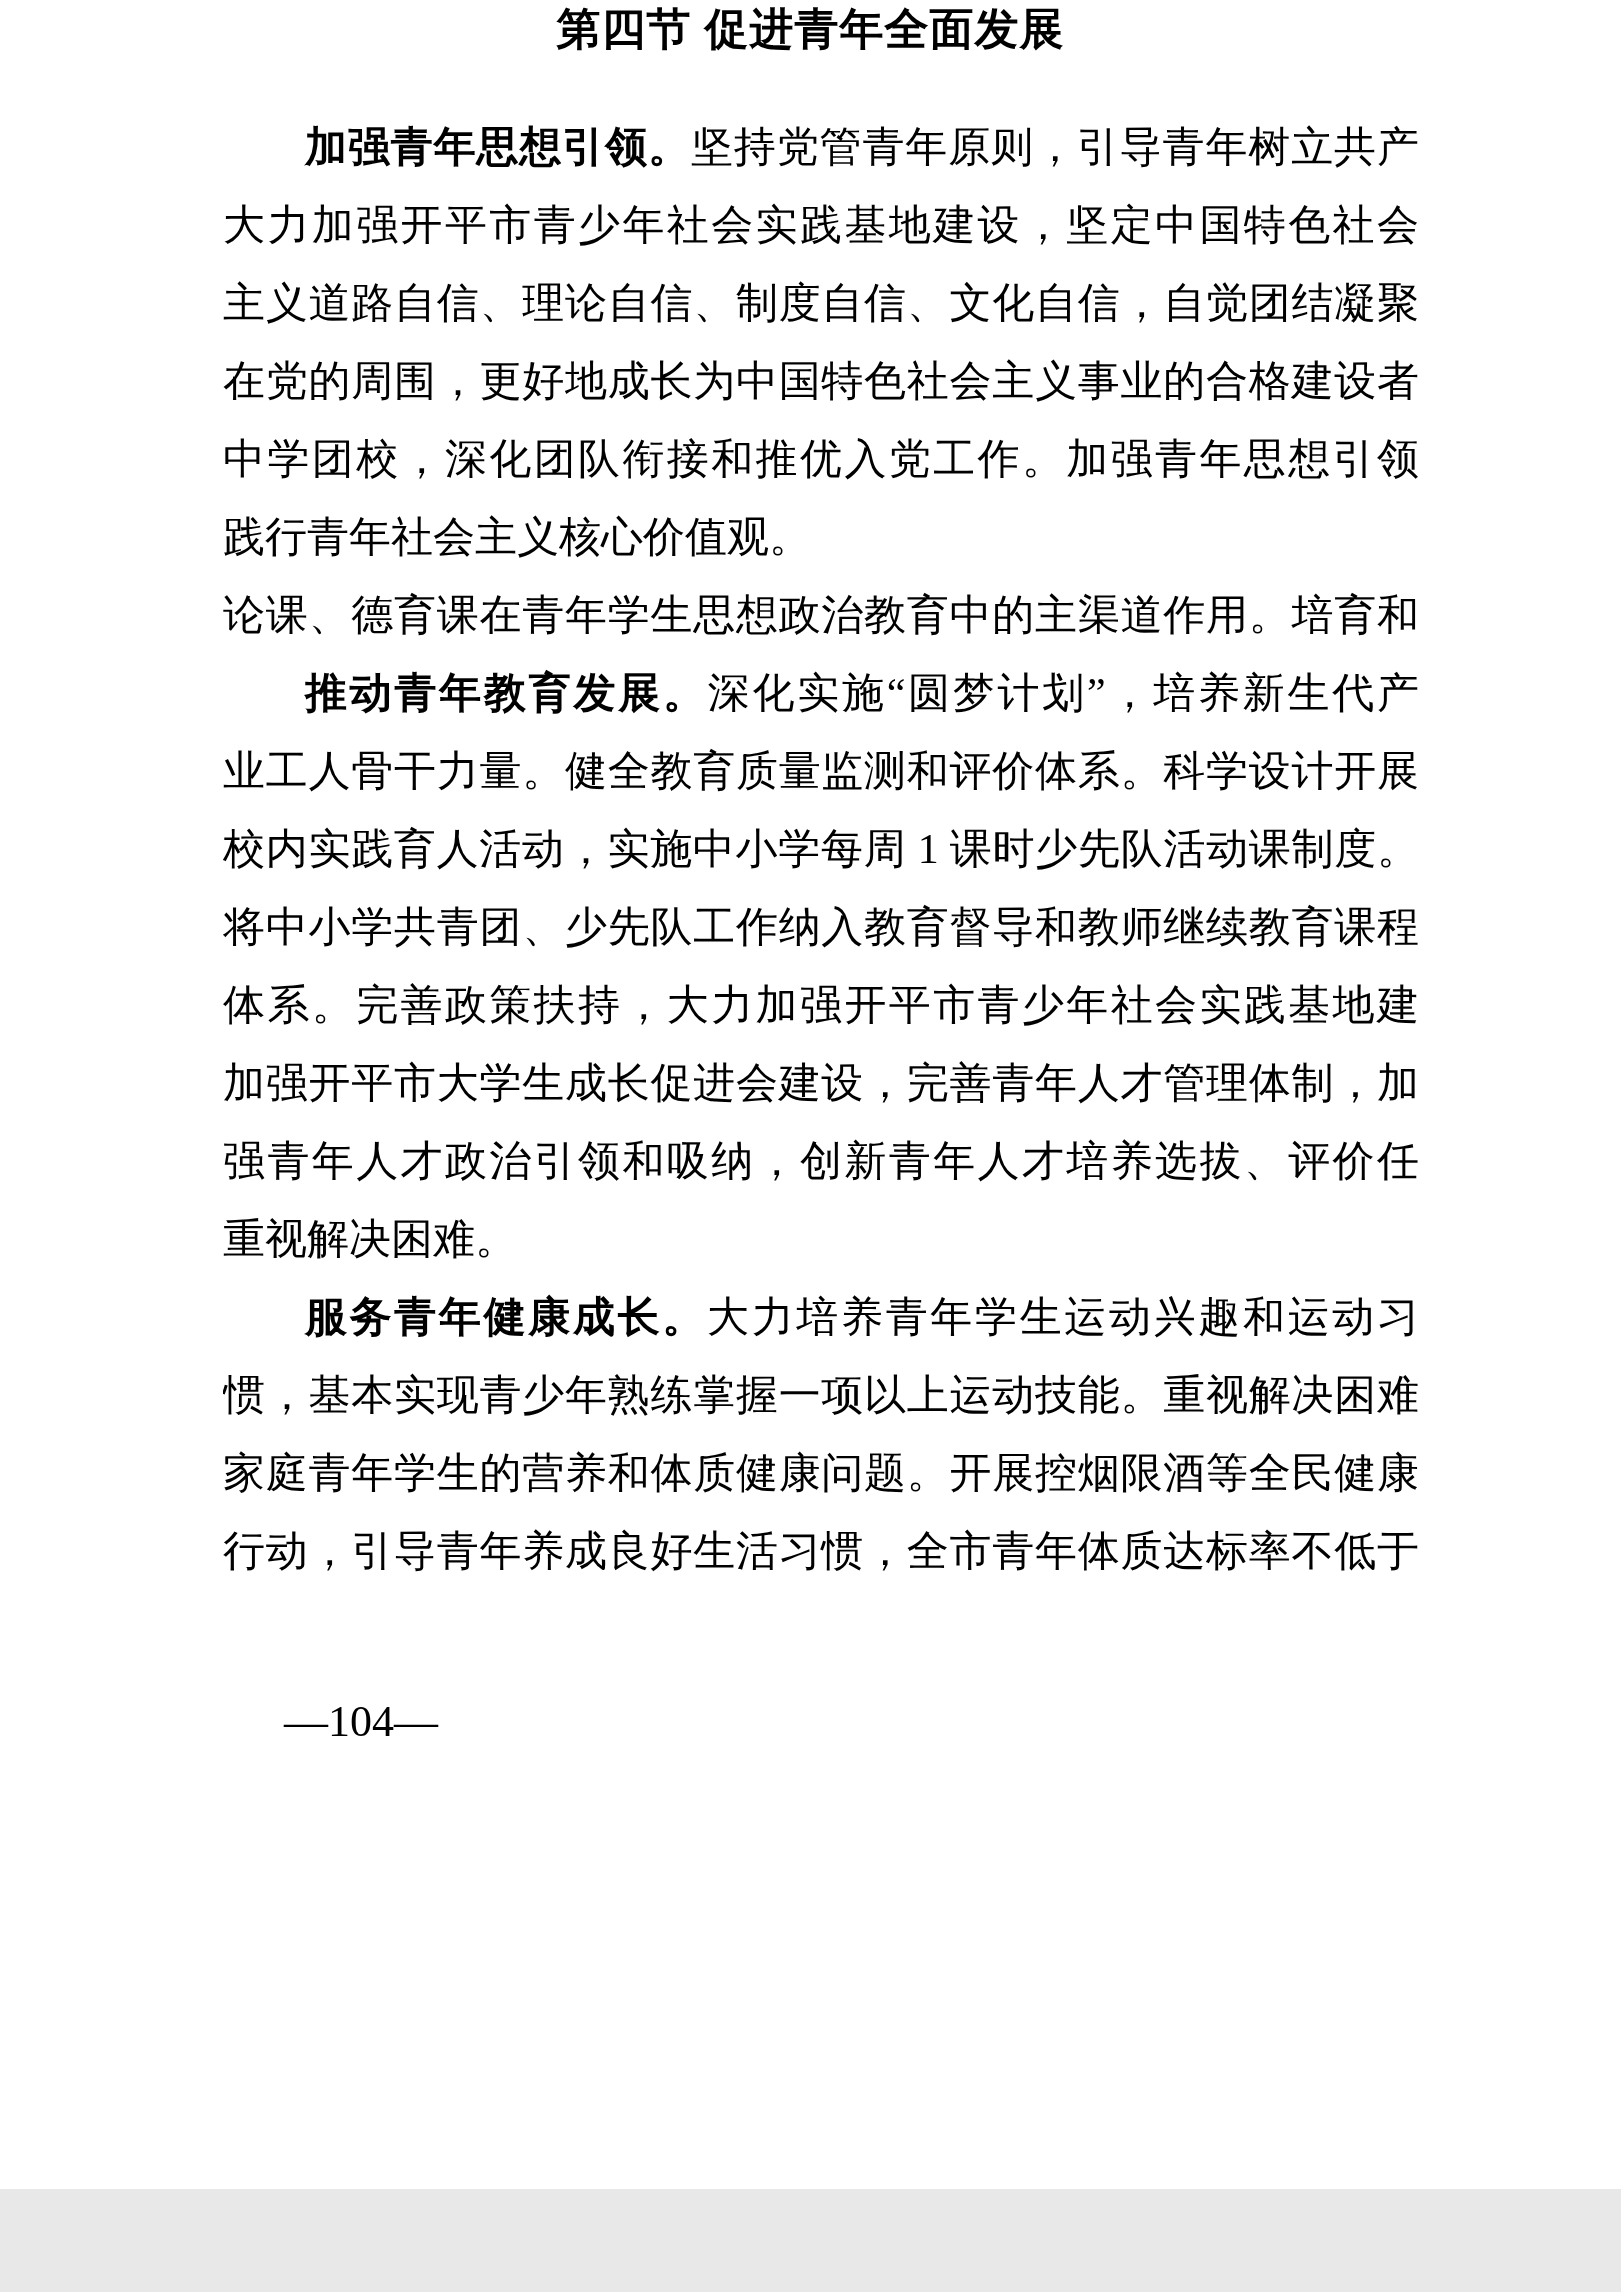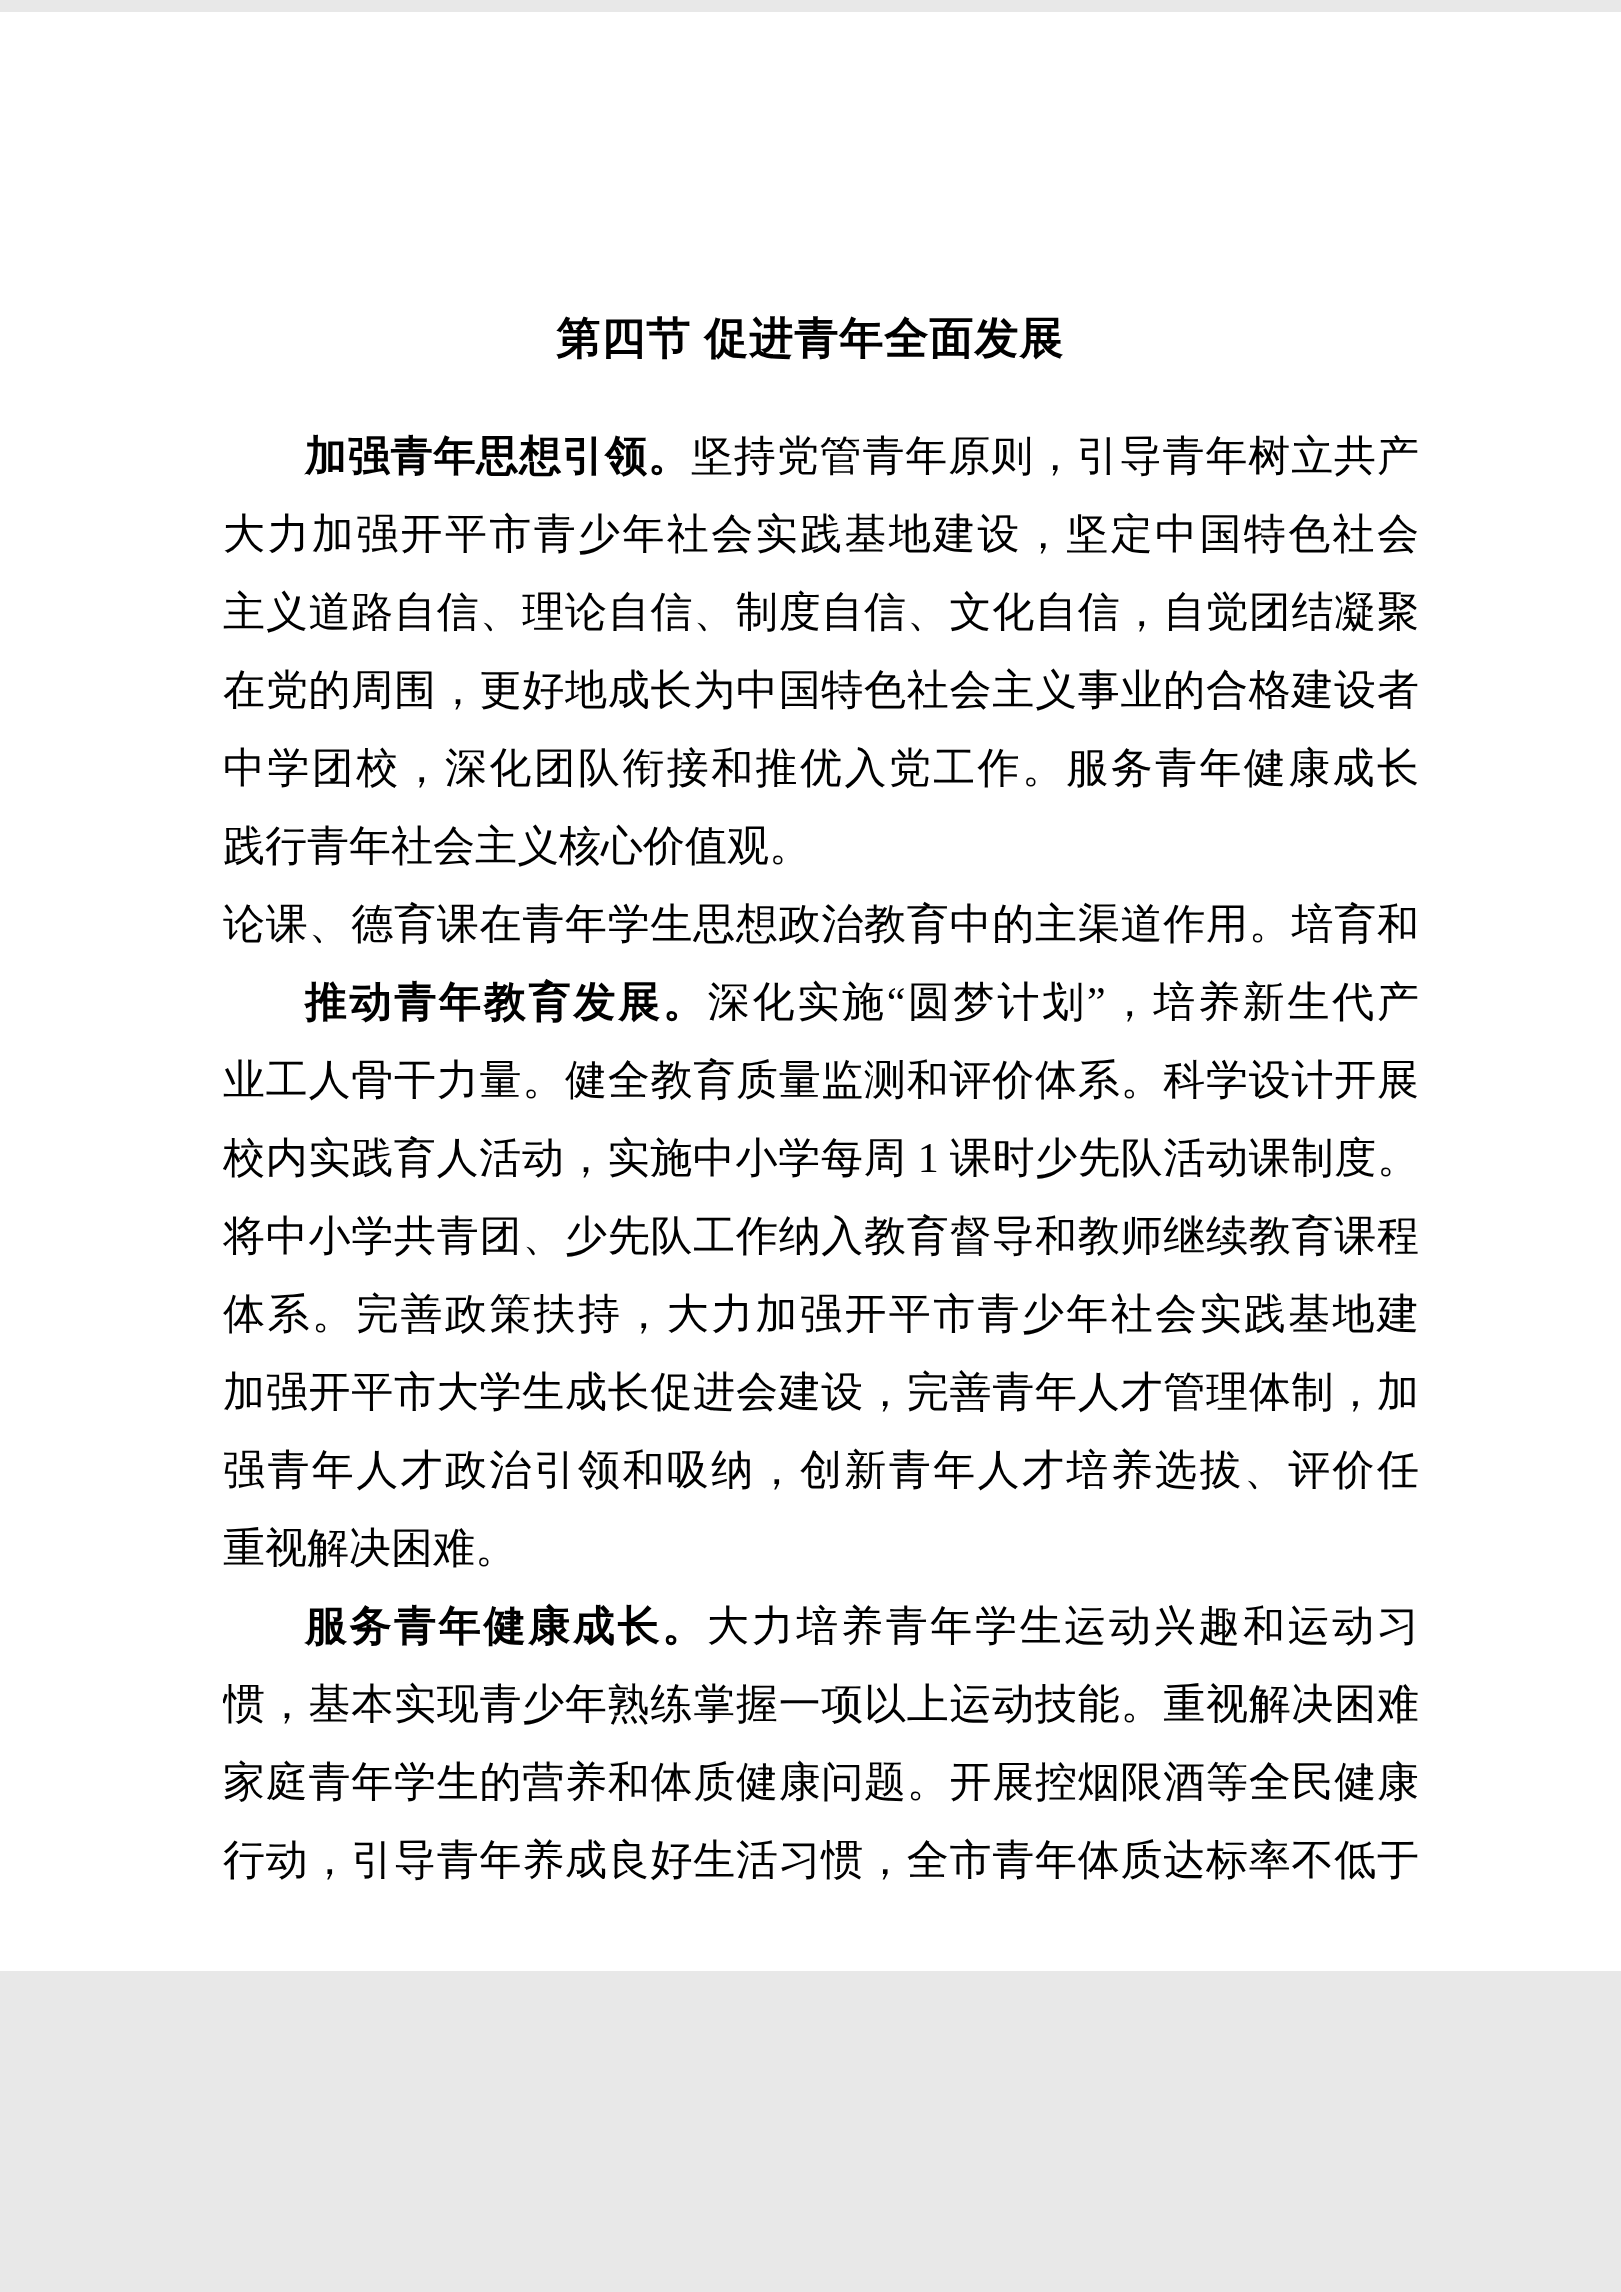--- a/index.html
+++ b/index.html
@@ -3,27 +3,26 @@
 <meta charset="utf-8">
 <style>
   html, body {
     margin: 0;
     padding: 0;
     background: #e8e8e8;
   }
   .page {
     position: relative;
     width: 1621px;
-    height: 1959px;
-    margin: 12px auto;
+    height: 2189px;
+    margin: 0 auto;
     background: #ffffff;
     color: #000000;
     overflow: hidden;
     box-sizing: border-box;
-    padding-top: 297px;
     font-family: "Liberation Serif", "DejaVu Serif", serif;
   }
   .title {
     margin: 0;
     font-family: "Liberation Sans", "DejaVu Sans", sans-serif;
     font-weight: bold;
     font-size: 44px;
     line-height: 57px;
     text-align: center;
     letter-spacing: 1px;
@@ -73,21 +72,21 @@
 
   <h1 class="title">第四节 促进青年全面发展</h1>
 
   <div class="body-block">
 
     <div class="para">
       <div class="line first"><span class="lead">加强青年思想引领。</span><span>坚持党管青年原则，引导青年树立共产</span></div>
       <div class="line">大力加强开平市青少年社会实践基地建设，坚定中国特色社会</div>
       <div class="line">主义道路自信、理论自信、制度自信、文化自信，自觉团结凝聚</div>
       <div class="line">在党的周围，更好地成长为中国特色社会主义事业的合格建设者</div>
-      <div class="line">中学团校，深化团队衔接和推优入党工作。服务青年健康成长</div>
+      <div class="line">中学团校，深化团队衔接和推优入党工作。加强青年思想引领</div>
       <div class="line para-end">践行青年社会主义核心价值观。</div>
       <div class="line">论课、德育课在青年学生思想政治教育中的主渠道作用。培育和</div>
     </div>
 
     <div class="para">
       <div class="line first"><span class="lead">推动青年教育发展。</span><span>深化实施“圆梦计划”，培养新生代产</span></div>
       <div class="line">业工人骨干力量。健全教育质量监测和评价体系。科学设计开展</div>
       <div class="line">校内实践育人活动，实施中小学每周 1 课时少先队活动课制度。</div>
       <div class="line">将中小学共青团、少先队工作纳入教育督导和教师继续教育课程</div>
       <div class="line">体系。完善政策扶持，大力加强开平市青少年社会实践基地建设。</div>

